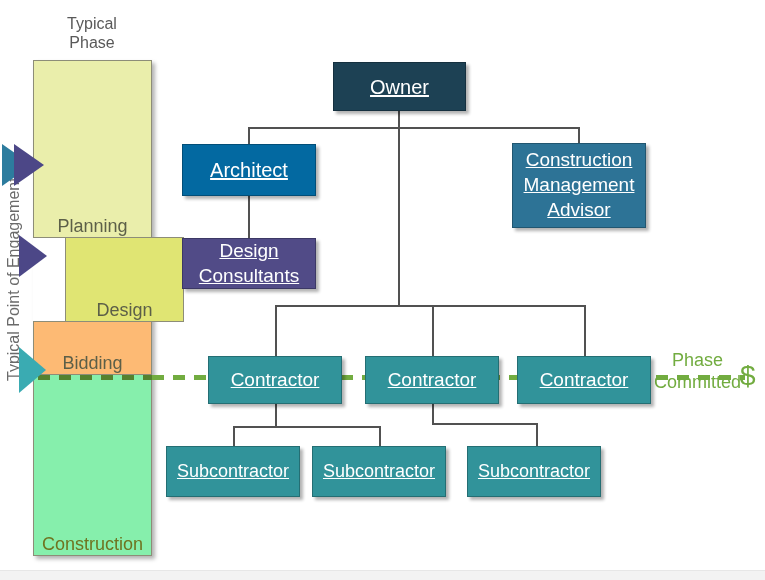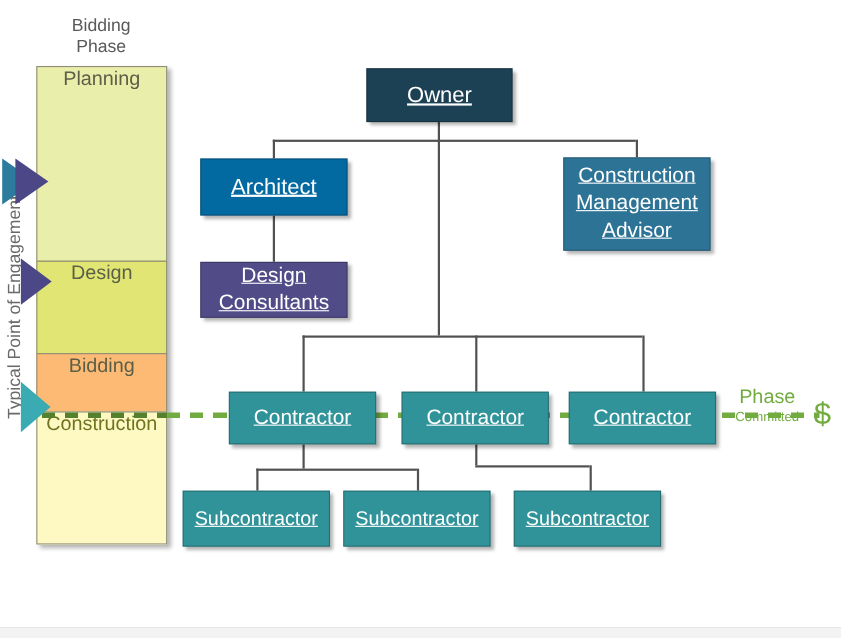--- a/index.html
+++ b/index.html
@@ -5,26 +5,26 @@
   html,body{margin:0;padding:0;background:#fff;}
   body{font-family:"Liberation Sans", sans-serif;}
   .canvas{position:relative;width:765px;height:580px;background:#ffffff;overflow:hidden;}
 
   
   .phase-title{position:absolute;left:52px;top:14px;width:80px;text-align:center;
     font-size:16px;line-height:1.2;color:#595959;z-index:2;}
   .phase-bar{position:absolute;left:33px;top:60px;width:119px;z-index:2;
     box-shadow:3px 3px 4px rgba(0,0,0,0.30);}
   .phase-seg{box-sizing:border-box;width:119px;border:1px solid #8d8d78;
-    display:flex;align-items:flex-start;justify-content:center;}
+    display:flex;align-items:flex-end;justify-content:center;}
   .phase-seg + .phase-seg{margin-top:-1px;}
   .seg-planning{height:178px;background:#eaeeab;}
-  .seg-design{height:85px;background:#e0e573;}
+  .seg-design{height:85px;background:#e0e573;margin-left:32px;}
   .seg-bidding{height:54px;background:#fdba74;}
-  .seg-construction{height:121px;background:#fef9c3;}
+  .seg-construction{height:182px;background:#86efac;}
   .phase-label{font-size:18px;color:#5c5f48;}
   .seg-construction .phase-label{color:#6f7420;}
 
   .engagement-label{position:absolute;left:2px;top:148px;width:24px;height:262px;
     writing-mode:vertical-rl;transform:rotate(180deg);
     display:flex;align-items:center;justify-content:center;
     font-size:16px;color:#6a6a6a;z-index:2;white-space:nowrap;}
 
   
   .tri{position:absolute;width:0;height:0;z-index:4;}
@@ -55,32 +55,32 @@
   .box-cma{left:512px;top:143px;width:134px;height:85px;background:#2d7396;font-size:19px;}
   .box-contractor{top:356px;width:134px;height:48px;background:#31939a;font-size:19px;}
   .c1{left:208px;} .c2{left:365px;} .c3{left:517px;}
   .box-subcontractor{top:446px;width:134px;height:51px;background:#31939a;font-size:18px;}
   .s1{left:166px;} .s2{left:312px;} .s3{left:467px;}
 
   
   .cost-top{position:absolute;left:655px;top:350px;width:85px;text-align:center;
     font-size:18px;color:#72ac40;z-index:3;}
   .cost-bottom{position:absolute;left:645px;top:372px;width:105px;text-align:center;
-    font-size:12px;color:#72ac40;z-index:3;}
+    font-size:18px;color:#72ac40;z-index:3;}
   .dollar{position:absolute;left:740px;top:360px;font-size:28px;color:#72ac40;z-index:3;}
 
   .footer-strip{position:absolute;left:0;top:570px;width:765px;height:10px;
     background:#f3f3f3;border-top:1px solid #e7e7e7;z-index:0;}
 </style>
 </head>
 <body>
 
 <div class="canvas">
 
-  <div class="phase-title">Bidding Phase</div>
+  <div class="phase-title">Typical Phase</div>
 
   <div class="phase-bar">
     <div class="phase-seg seg-planning">
       <span class="phase-label">Planning</span>
     </div>
     <div class="phase-seg seg-design">
       <span class="phase-label">Design</span>
     </div>
     <div class="phase-seg seg-bidding">
       <span class="phase-label">Bidding</span>

